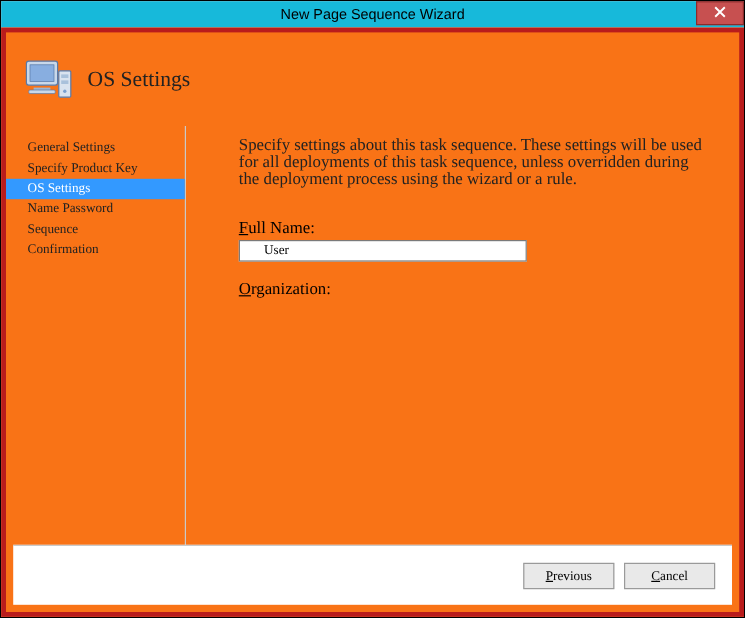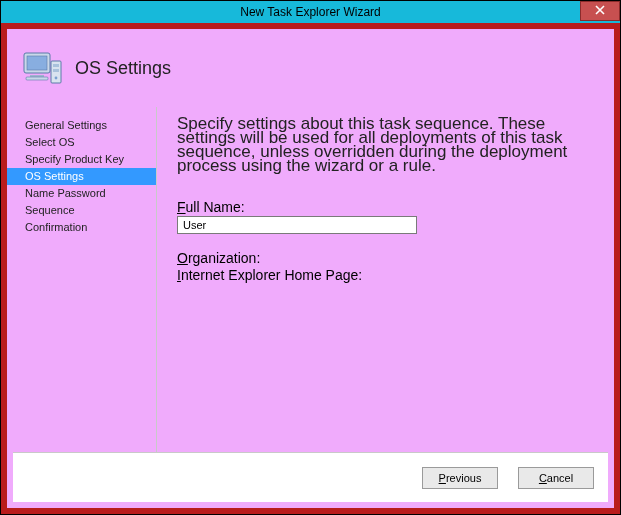--- a/index.html
+++ b/index.html
@@ -38,38 +38,40 @@
     align-items: center;
     justify-content: center;
     color: #fff;
     font-size: 12px;
     font-weight: bold;
     cursor: pointer;
   }
   .outer-frame {
     position: absolute;
     top: 22px; left: 0; right: 0; bottom: 0;
-    border: 6px solid #b91c1c;
-    background: #f0abfc;
+    border: 4px solid #b91c1c;
+    background: #f97316;
+    font-family: Liberation Serif, serif;
   }
   .header-area {
     height: 78px;
     display: flex;
     align-items: center;
     padding-left: 14px;
     gap: 12px;
   }
   .header-icon { width: 42px; height: 42px; position: relative; }
   .header-text {
     font-size: 18px;
     color: #222;
   }
   .body-area {
     display: flex;
     height: 352px;
+    gap: 24px;
   }
   .sidebar {
     width: 150px;
     border-right: 1px solid #c9c9c9;
     padding: 10px 0 0 0;
   }
   .step {
     padding: 1px 0 1px 18px;
     color: #222;
     font-size: 11px;
@@ -80,54 +82,54 @@
   .step.selected {
     background: #3399ff;
     color: #fff;
   }
   .content {
     flex: 1;
     padding: 10px 22px 0 20px;
   }
   .desc-text {
     color: #222;
-    font-size: 17px;
+    font-size: 14px;
     line-height: 14px;
     margin-bottom: 26px;
   }
   .field-label {
     color: #000;
     font-size: 14px;
     margin-bottom: 1px;
   }
   .field-label .accel { text-decoration: underline; }
   .field-input {
     width: 240px;
     height: 18px;
     border: 1px solid #7a7a7a;
-    padding: 1px 5px;
+    padding: 1px 20px;
     font-size: 11px;
     font-family: inherit;
     outline: none;
     margin-bottom: 16px;
     display: block;
   }
   .field-input.focused {
     border: 1px solid #3399ff;
   }
   .footer-area {
     position: absolute;
     left: 6px; right: 6px; bottom: 6px;
     height: 50px;
     border-top: 1px solid #c9c9c9;
     display: flex;
     justify-content: flex-end;
     align-items: center;
     padding-right: 14px;
-    gap: 20px;
+    gap: 8px;
     background: #fff;
   }
   .wiz-btn {
     width: 76px;
     height: 22px;
     background: #e9e9e9;
     border: 1px solid #9a9a9a;
     font-size: 11px;
     cursor: pointer;
     font-family: inherit;
@@ -138,21 +140,21 @@
     border: 1px solid #3399ff;
     box-shadow: 0 0 0 1px #8fcdf6 inset;
   }
 </style>
 </head>
 <body>
 
 <div class="wizard-window">
 
   <div class="titlebar">
-    <span class="titlebar-title">New Task Explorer Wizard</span>
+    <span class="titlebar-title">New Page Sequence Wizard</span>
     <div class="close-btn">
       <span>
         <svg width="10" height="10" viewBox="0 0 10 10">
             <path d="M1 1 L9 9 M9 1 L1 9" stroke="#fff" stroke-width="1.6"></path>
           </svg>
       </span>
     </div>
   </div>
 
   <div class="outer-frame">
@@ -169,37 +171,35 @@
           <rect x="32" y="22" width="6" height="3" fill="#a9c1db"></rect>
           <circle cx="35" cy="31" r="1.4" fill="#7aa0d0"></circle>
         </svg>
       </div>
       <div class="header-text">OS Settings</div>
     </div>
 
     <div class="body-area">
       <div class="sidebar">
         <div class="step">General Settings</div>
-        <div class="step">Select OS</div>
         <div class="step">Specify Product Key</div>
         <div class="step selected">OS Settings</div>
         <div class="step">Name Password</div>
         <div class="step">Sequence</div>
         <div class="step">Confirmation</div>
       </div>
 
       <div class="content">
         <div class="desc-text">Specify settings about this task sequence.  These settings will be used for all deployments of this task sequence, unless overridden during the deployment process using the wizard or a rule.</div>
 
         <div class="field-label"><span class="accel">F</span><span>ull Name:</span></div>
         <input class="field-input" type="text" value="User" style="">
 
         <div class="field-label"><span class="accel">O</span><span>rganization:</span></div>
 
-        <div class="field-label"><span class="accel">I</span><span>nternet Explorer Home Page:</span></div>
       </div>
     </div>
 
     <div class="footer-area">
       <button class="wiz-btn"><span class="accel">P</span><span>revious</span></button>
       <button class="wiz-btn"><span class="accel">C</span><span>ancel</span></button>
     </div>
 
   </div>
 </div>

